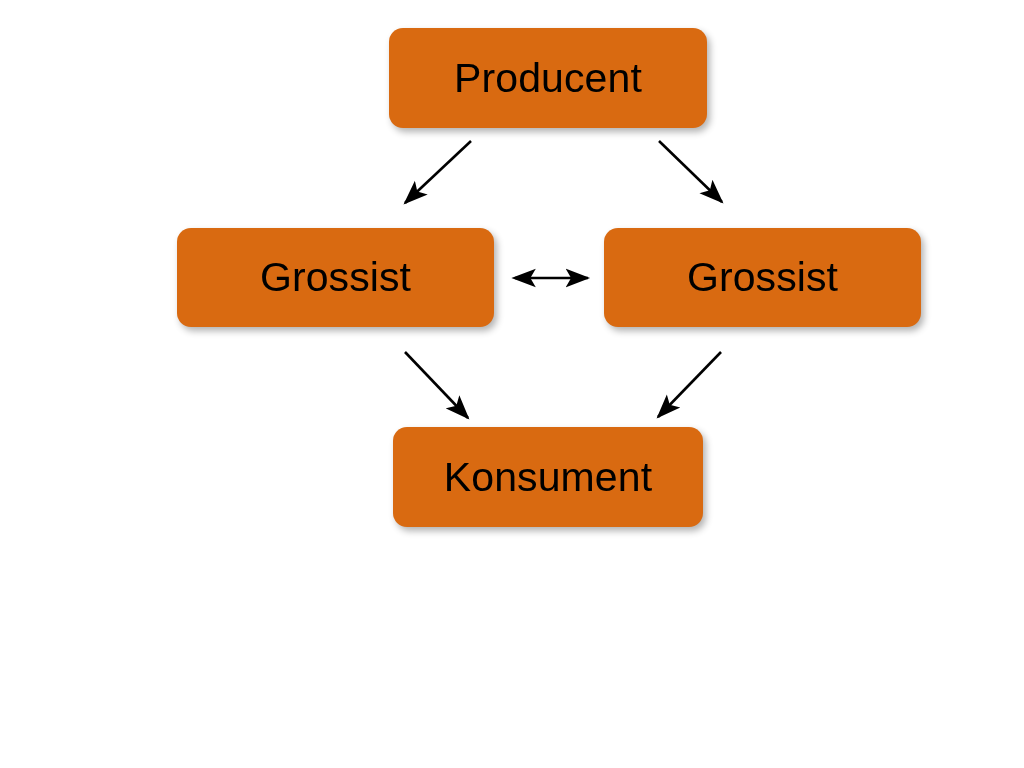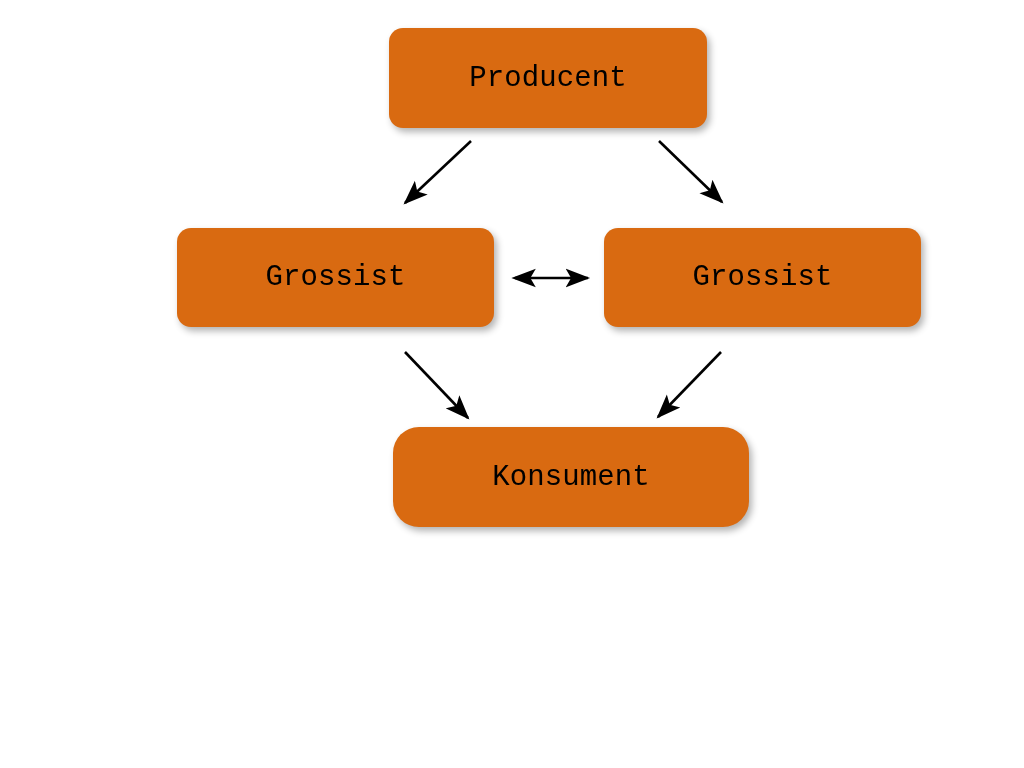--- a/index.html
+++ b/index.html
@@ -24,31 +24,31 @@
     background: #d96a11;
     border-radius: 14px;
     box-shadow: 3px 4px 7px rgba(0,0,0,0.30);
     display: flex;
     align-items: center;
     justify-content: center;
     box-sizing: border-box;
   }
   .node-label {
     color: #000000;
-    font-family: Liberation Mono, monospace;
-    font-size: 29px;
+    font-family: Liberation Sans, sans-serif;
+    font-size: 41px;
     font-weight: 400;
     letter-spacing: 0.1px;
     line-height: 1;
     white-space: nowrap;
   }
   #node-producent { left: 389px; top: 28px;  width: 318px; height: 100px; }
   #node-grossist-left  { left: 177px; top: 228px; width: 317px; height: 99px; }
   #node-grossist-right { left: 604px; top: 228px; width: 317px; height: 99px; }
-  #node-konsument { left: 393px; top: 427px; width: 356px; height: 100px; border-radius: 26px; }
+  #node-konsument { left: 393px; top: 427px; width: 310px; height: 100px; }
 
   #edges {
     position: absolute;
     left: 0;
     top: 0;
     width: 1024px;
     height: 768px;
     pointer-events: none;
   }
 </style>

